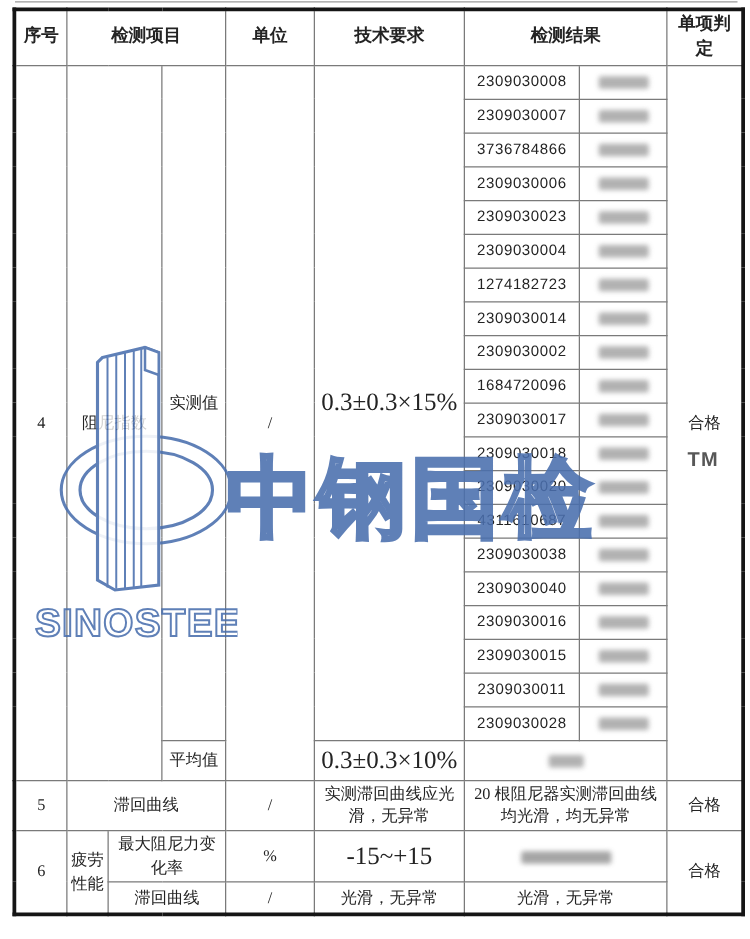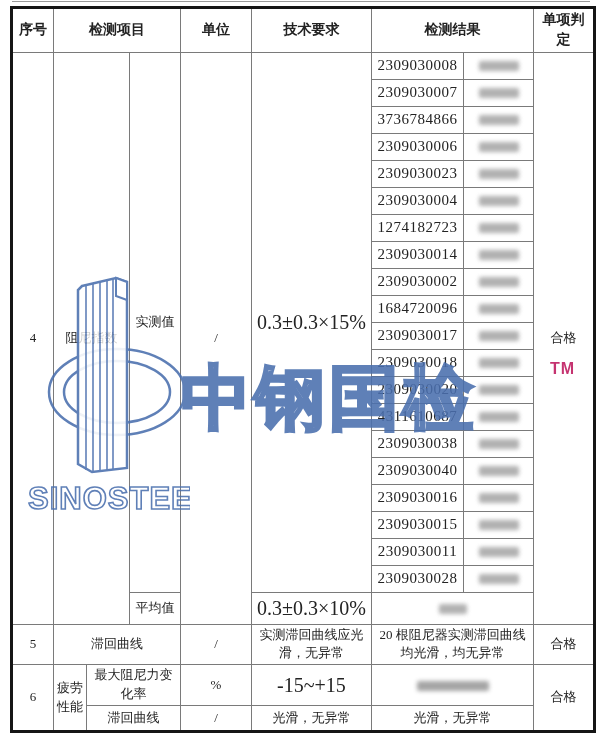--- a/index.html
+++ b/index.html
@@ -5,34 +5,34 @@
   html,body{margin:0;padding:0;background:#fff;}
   .page{position:relative;width:600px;height:751px;background:#fff;overflow:hidden;
         font-family:"Liberation Serif","DejaVu Serif",serif;color:#232323;padding-left:28px;}
   .top-line{position:absolute;top:1px;left:12px;width:578px;height:1px;background:#9a9a9a;}
   table.report{position:absolute;left:10px;top:6px;width:583px;border-collapse:collapse;table-layout:fixed;
         border:3px solid #151515;}
   td,th{border:1px solid #7a7a7a;text-align:center;vertical-align:middle;
         padding:1px 3px;font-size:13px;line-height:1.45;overflow:hidden;}
   th{font-weight:bold;font-size:14px;height:38px;}
   tr.sample{height:27px;}
-  td.num{font-family:Liberation Serif, serif;font-size:15px;letter-spacing:.5px;}
+  td.num{font-family:Liberation Sans, sans-serif;font-size:12px;letter-spacing:.5px;}
   td.req{font-size:20px;}
   .pill{display:inline-block;width:40px;height:10px;background:#9e9e9e;border-radius:2px;
         filter:blur(2px);opacity:.8;vertical-align:middle;}
   .pill.small{width:28px;}
   .pill.wide{width:72px;background:#8f8f8f;}
   tr.avg{height:31px;margin-top:28px;} tr.r5{height:36px;} tr.r6a{height:35px;} tr.r6b{height:26px;}
   
   .wm{position:absolute;left:0;top:0;width:600px;height:751px;pointer-events:none;opacity:.88;}
   .brand{position:absolute;left:181px;top:352px;font-family:"DejaVu Sans","Liberation Sans",sans-serif;
         font-size:70px;font-weight:bold;letter-spacing:4px;color:transparent;
         -webkit-text-stroke:3px #4a6fae;white-space:nowrap;}
   .tm{position:absolute;left:550px;top:360px;font-family:"Liberation Sans","DejaVu Sans",sans-serif;
-        font-size:16px;font-weight:bold;color:#be185d;letter-spacing:1px;text-align:right;}
+        font-size:16px;font-weight:bold;color:#404040;letter-spacing:1px;text-align:right;}
   .logo{position:absolute;left:20px;top:272px;}
 </style>
 </head>
 <body>
 
 <div class="page">
   <div class="top-line"></div>
 
   <table class="report">
     <colgroup>

